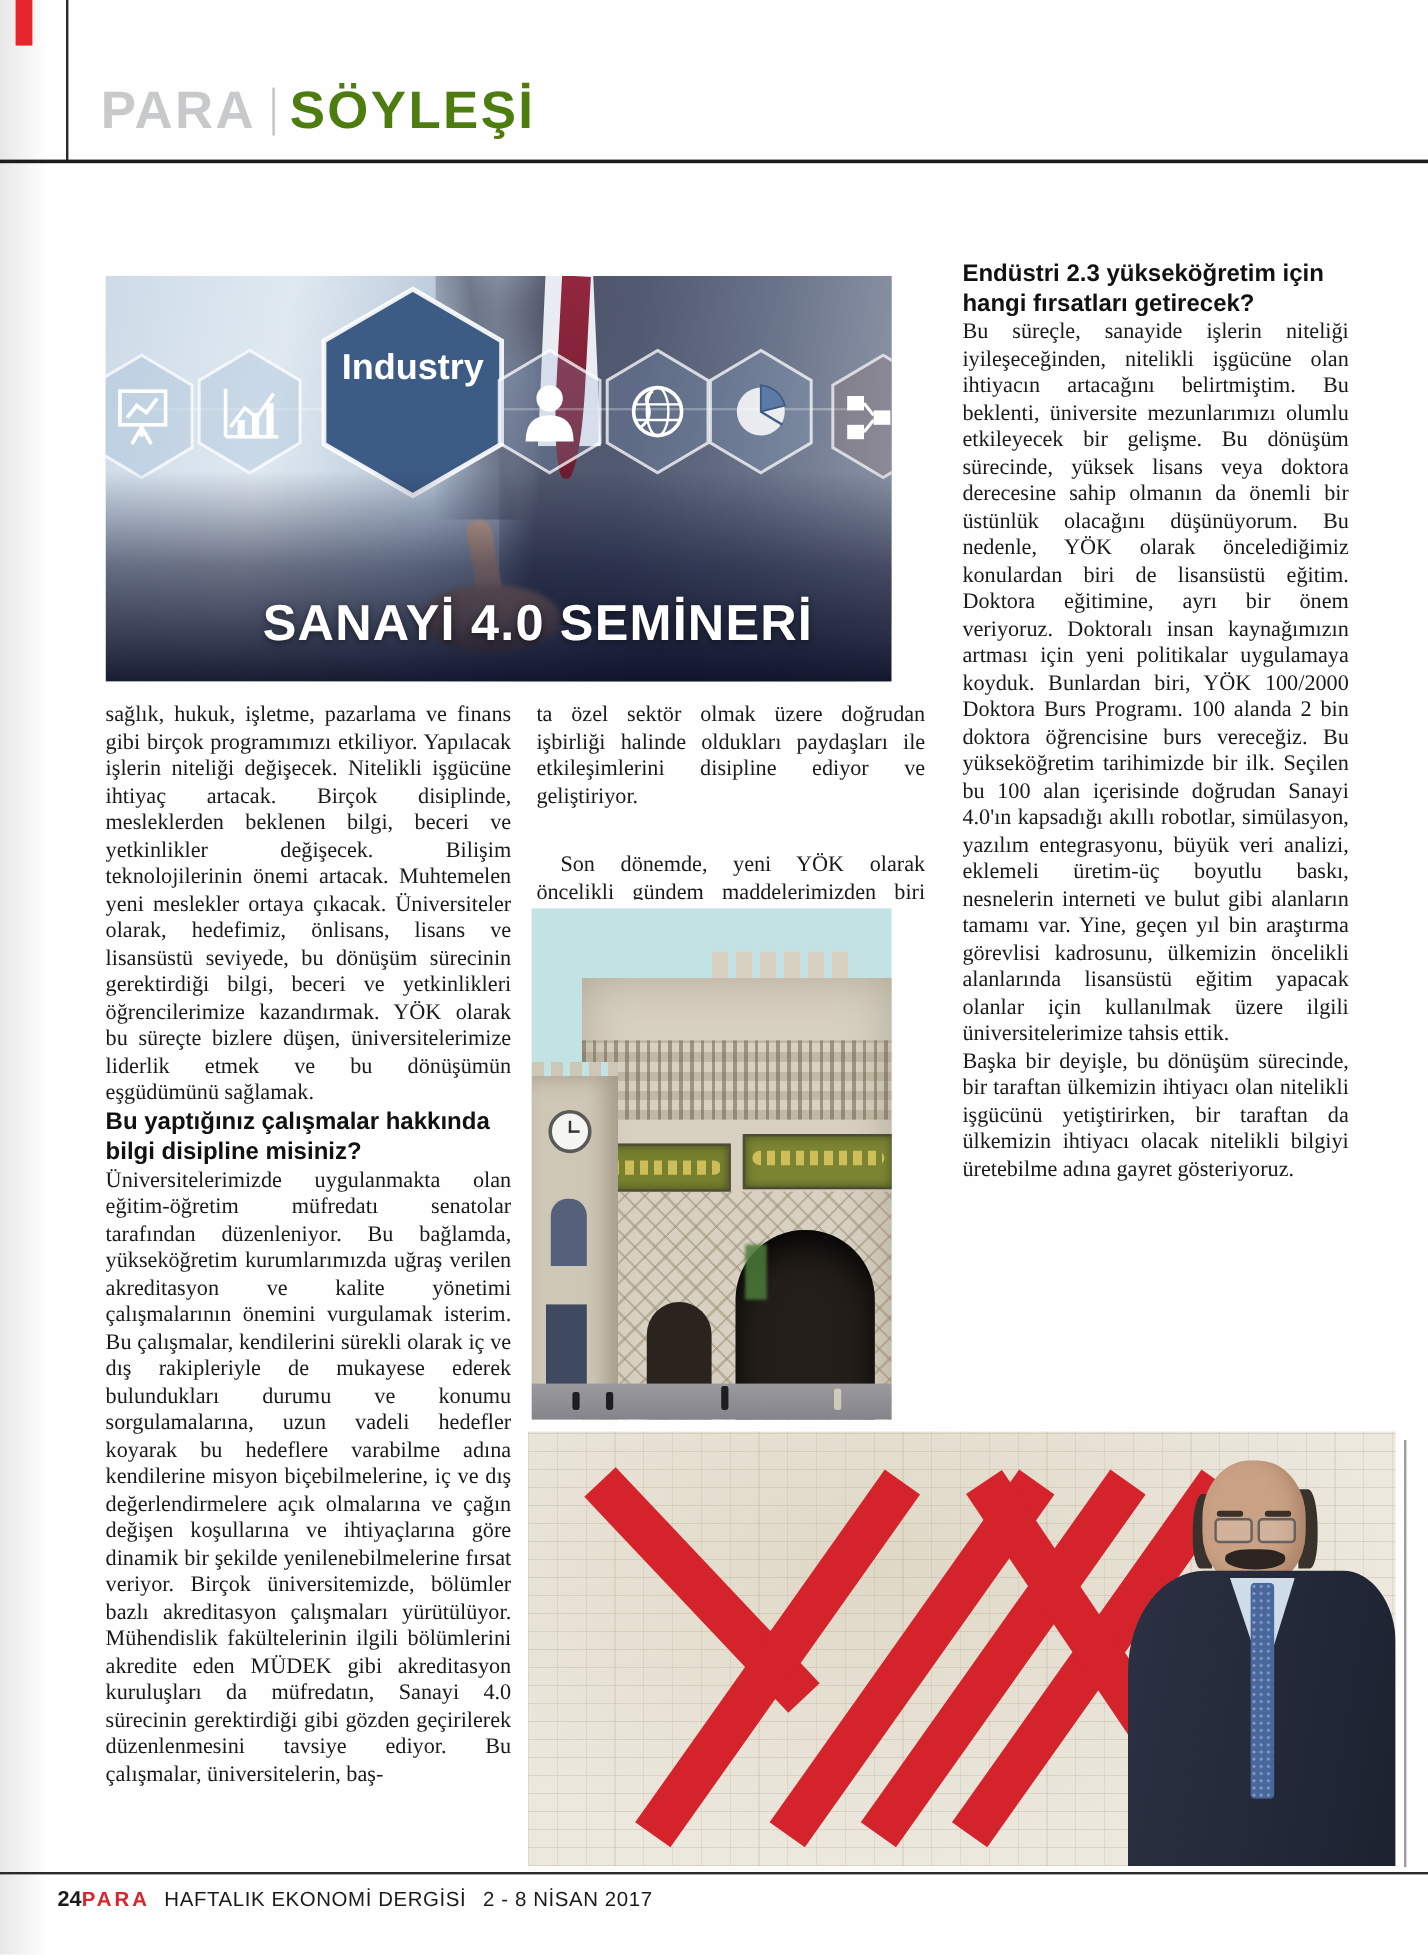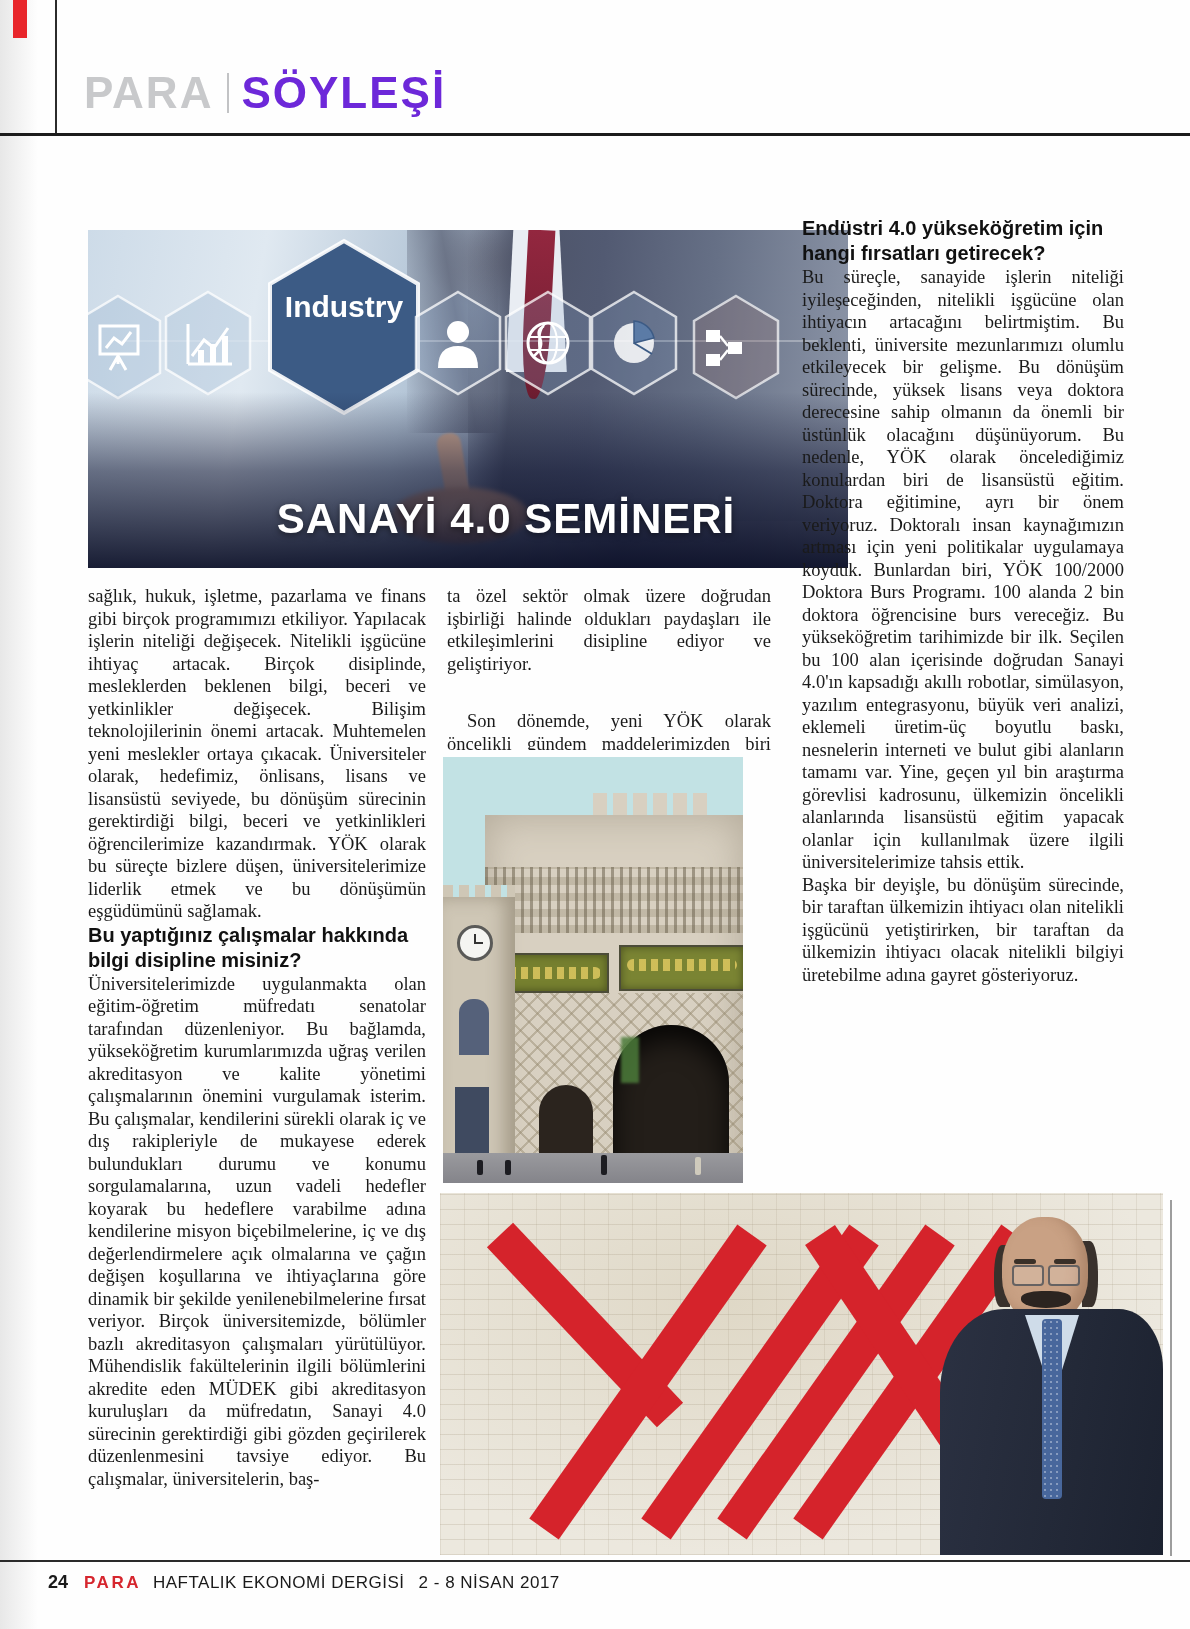--- a/index.html
+++ b/index.html
@@ -7,33 +7,33 @@
         font-family:"Liberation Serif", serif;color:#1a1a1a;}
   .page-shade{position:absolute;left:0;top:0;width:38px;height:100%;
         background:linear-gradient(to right, rgba(190,190,190,.35), rgba(255,255,255,0));}
   
   .corner-mark{position:absolute;left:13px;top:0;width:14px;height:38px;background:#e8252a;}
   .vline{position:absolute;left:55px;top:0;width:2px;height:134px;background:#2b2b2b;}
   .masthead{position:absolute;left:84px;top:68px;display:flex;align-items:center;
         font-family:"Liberation Sans", sans-serif;font-weight:bold;font-size:44px;letter-spacing:2px;}
   .masthead .mag{color:#c8c9cb;}
   .masthead .sep{display:inline-block;width:2px;height:40px;background:#c2c3c5;margin:0 12px 0 14px;}
-  .masthead .sec{color:#6d28d9;}
+  .masthead .sec{color:#4d7c0f;}
   .hrule{position:absolute;left:0;top:133px;width:1190px;height:3px;background:#1c1c1c;}
   
   .col{position:absolute;text-align:justify;font-size:18.5px;line-height:22.5px;}
   .col p{margin:0;}
   .col .indent{text-indent:20px;margin-top:35px;}
   .question{font-family:"Liberation Sans", sans-serif;font-weight:bold;font-size:20px;
         line-height:25px;color:#111;margin:14px 0 8px 0;text-align:left;}
   .col-left{left:88px;top:585px;width:338px;height:960px;overflow:hidden;}
   .col-mid{left:447px;top:585px;width:324px;height:165px;overflow:hidden;}
   .col-right{left:802px;top:216px;width:322px;height:975px;overflow:hidden;}
   
-  .seminar{position:absolute;left:88px;top:230px;width:760px;height:338px;overflow:hidden;
+  .seminar{position:absolute;left:88px;top:230px;width:655px;height:338px;overflow:hidden;
         background:linear-gradient(100deg,#cddbe8 0%,#e0e9f1 22%,#b6c7d8 42%,#8e9ab0 55%,#68708a 72%,#7d8499 88%,#9aa3b4 100%);}
   .ph-headblur{position:absolute;left:44%;top:-8%;width:30%;height:34%;
         background:radial-gradient(ellipse at center, rgba(62,52,62,.6), rgba(62,52,62,0) 70%);}
   .ph-jacket{position:absolute;left:50%;top:0;width:50%;height:86%;
         background:linear-gradient(95deg, rgba(74,81,102,0) 0%, rgba(74,81,102,.9) 14%, #525a72 34%, #667086 62%, #8d96a8 100%);}
   .ph-jacket-l{position:absolute;left:42%;top:0;width:12%;height:60%;
         background:linear-gradient(80deg, rgba(90,97,117,0) 0%, rgba(90,97,117,.75) 55%, rgba(90,97,117,0) 100%);}
   .ph-shirt{position:absolute;left:55%;top:0;width:8%;height:42%;background:#e9edf3;
         clip-path:polygon(12% 0,88% 0,100% 100%,0 100%);}
   .ph-tie{position:absolute;left:57.4%;top:0;width:3.6%;height:50%;
@@ -119,21 +119,21 @@
         clip-path:polygon(0 0,100% 0,52% 100%);}
   .man-tie{position:absolute;left:102px;top:112px;width:20px;height:180px;
         background:#48679c;border-radius:4px;
         background-image:radial-gradient(rgba(255,255,255,.35) 1px, rgba(0,0,0,0) 1.5px);
         background-size:6px 6px;}
   .edge-line{position:absolute;left:1170px;top:1200px;width:2px;height:356px;background:#9d9d9d;}
   
   .frule{position:absolute;left:0;top:1560px;width:1190px;height:2px;background:#2a2a2a;}
   .footer{position:absolute;left:48px;top:1572px;display:flex;align-items:baseline;
         font-family:"Liberation Sans", sans-serif;font-size:17px;color:#1a1a1a;}
-  .footer .num{font-weight:bold;font-size:18px;margin-right:16px;}
+  .footer .num{font-weight:bold;font-size:18px;margin-right:0;}
   .footer .fmag{color:#d6262e;font-weight:bold;letter-spacing:2.5px;margin-right:12px;}
   .footer .ftitle{letter-spacing:.5px;}
   .footer .fdate{margin-left:14px;letter-spacing:.5px;}
 </style>
 </head>
 <body>
 
 <div class="page">
   <div class="page-shade"></div>
   <div class="corner-mark"></div>
@@ -225,21 +225,21 @@
     <p class="question">Bu yaptığınız çalışmalar hakkında bilgi disipline misiniz?</p>
     <p>Üniversitelerimizde uygulanmakta olan eğitim-öğretim müfredatı senatolar tarafından düzenleniyor. Bu bağlamda, yükseköğretim kurumlarımızda uğraş verilen akreditasyon ve kalite yönetimi çalışmalarının önemini vurgulamak isterim. Bu çalışmalar, kendilerini sürekli olarak iç ve dış rakipleriyle de mukayese ederek bulundukları durumu ve konumu sorgulamalarına, uzun vadeli hedefler koyarak bu hedeflere varabilme adına kendilerine misyon biçebilmelerine, iç ve dış değerlendirmelere açık olmalarına ve çağın değişen koşullarına ve ihtiyaçlarına göre dinamik bir şekilde yenilenebilmelerine fırsat veriyor. Birçok üniversitemizde, bölümler bazlı akreditasyon çalışmaları yürütülüyor. Mühendislik fakültelerinin ilgili bölümlerini akredite eden MÜDEK gibi akreditasyon kuruluşları da müfredatın, Sanayi 4.0 sürecinin gerektirdiği gibi gözden geçirilerek düzenlenmesini tavsiye ediyor. Bu çalışmalar, üniversitelerin, baş-</p>
   </div>
 
   <div class="col col-mid">
     <p>ta özel sektör olmak üzere doğrudan işbirliği halinde oldukları paydaşları ile etkileşimlerini disipline ediyor ve geliştiriyor.</p>
     <p class="indent">Son dönemde, yeni YÖK olarak öncelikli gündem maddelerimizden biri olarak kaliteyi tanımladık. Yükseköğre-</p>
   </div>
 
   <div class="col col-right">
-    <p class="question">Endüstri 4.0 yükseköğretim için hangi fırsatları getirecek?</p>
+    <p class="question">Endüstri 2.3 yükseköğretim için hangi fırsatları getirecek?</p>
     <p>Bu süreçle, sanayide işlerin niteliği iyileşeceğinden, nitelikli işgücüne olan ihtiyacın artacağını belirtmiştim. Bu beklenti, üniversite mezunlarımızı olumlu etkileyecek bir gelişme. Bu dönüşüm sürecinde, yüksek lisans veya doktora derecesine sahip olmanın da önemli bir üstünlük olacağını düşünüyorum. Bu nedenle, YÖK olarak öncelediğimiz konulardan biri de lisansüstü eğitim. Doktora eğitimine, ayrı bir önem veriyoruz. Doktoralı insan kaynağımızın artması için yeni politikalar uygulamaya koyduk. Bunlardan biri, YÖK 100/2000 Doktora Burs Programı. 100 alanda 2 bin doktora öğrencisine burs vereceğiz. Bu yükseköğretim tarihimizde bir ilk. Seçilen bu 100 alan içerisinde doğrudan Sanayi 4.0'ın kapsadığı akıllı robotlar, simülasyon, yazılım entegrasyonu, büyük veri analizi, eklemeli üretim-üç boyutlu baskı, nesnelerin interneti ve bulut gibi alanların tamamı var. Yine, geçen yıl bin araştırma görevlisi kadrosunu, ülkemizin öncelikli alanlarında lisansüstü eğitim yapacak olanlar için kullanılmak üzere ilgili üniversitelerimize tahsis ettik.</p>
     <p>Başka bir deyişle, bu dönüşüm sürecinde, bir taraftan ülkemizin ihtiyacı olan nitelikli işgücünü yetiştirirken, bir taraftan da ülkemizin ihtiyacı olacak nitelikli bilgiyi üretebilme adına gayret gösteriyoruz.</p>
   </div>
 
   <div class="gate">
     <div class="g-crest"></div>
     <div class="g-facade"></div>
     <div class="g-band"></div>
     <div class="g-green1">
         <div class="g-gold"></div>

